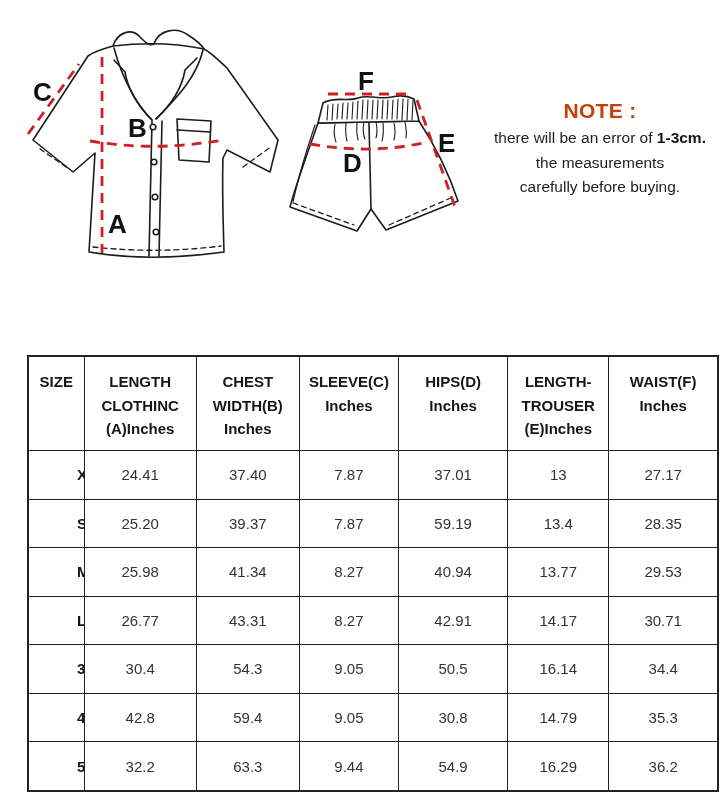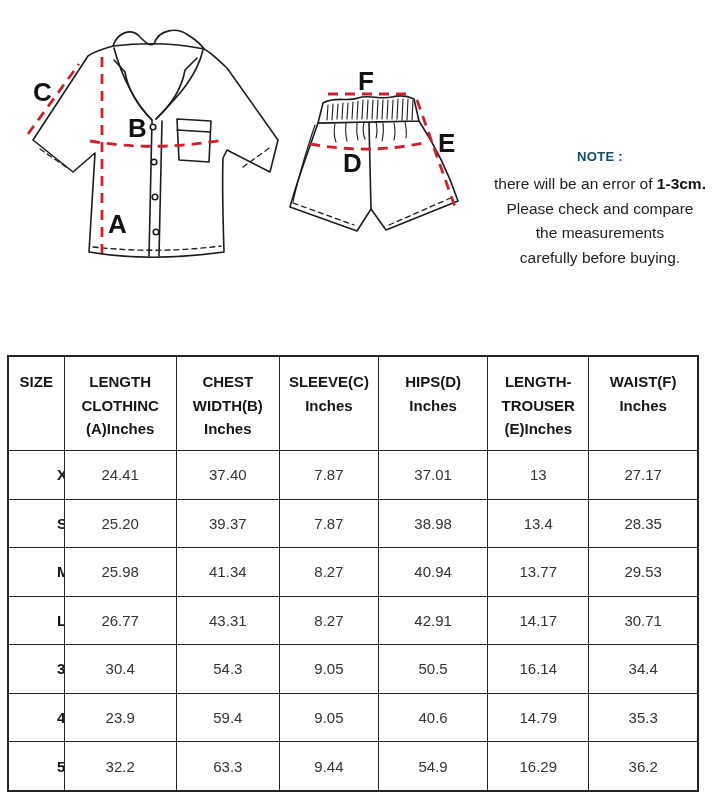--- a/index.html
+++ b/index.html
@@ -12,27 +12,26 @@
   .diagram-wrap svg{display:block;}
   .measure-letter{
     font-family:"Liberation Sans",sans-serif;font-weight:700;font-size:26px;fill:#121212;
   }
   
   .note-block{
     position:absolute;left:477px;top:100px;width:246px;text-align:center;
     color:#1d1d1d;font-size:15.5px;line-height:24.6px;
   }
   .note-title{
-    font-weight:700;font-size:13px;line-height:22px;color:#0c4a6e;margin-bottom:4px;
+    font-weight:700;font-size:21px;line-height:22px;color:#c2410c;margin-bottom:4px;
     letter-spacing:.3px;
-    margin-top:46px;
   }
   .note-line b{font-weight:700;color:#151515;}
   
-  .table-wrap{position:absolute;left:7px;top:355px;width:657px;height:437px;}
+  .table-wrap{position:absolute;left:27px;top:355px;width:657px;height:437px;}
   table.size-table{
     border-collapse:collapse;table-layout:fixed;width:692px;height:437px;
     border:2px solid #232323;background:#fff;
   }
   table.size-table th,table.size-table td{
     border:1.5px solid #232323;text-align:center;padding:0;overflow:hidden;
   }
   table.size-table thead th{
     vertical-align:top;padding-top:13px;font-size:15px;line-height:23.5px;
     font-weight:700;color:#161616;height:80px;
@@ -120,21 +119,20 @@
     <text class="measure-letter" x="108" y="233">A</text>
     <text class="measure-letter" x="358" y="90">F</text>
     <text class="measure-letter" x="343" y="172">D</text>
     <text class="measure-letter" x="438" y="152">E</text>
   </svg>
 </div>
 
 <div class="note-block">
   <div class="note-title">NOTE :</div>
   <div class="note-line"><span>there will be an error of </span><b>1-3cm.</b></div>
-  <div class="note-line">Please check and compare</div>
   <div class="note-line">the measurements</div>
   <div class="note-line">carefully before buying.</div>
 </div>
 
 <div class="table-wrap">
   <table class="size-table">
     <colgroup>
       <col style="width:56px">
         <col style="width:112px">
         <col style="width:103px">
@@ -185,21 +183,21 @@
           <td>7.87</td>
           <td>37.01</td>
           <td>13</td>
           <td>27.17</td>
         </tr>
         <tr>
           <td class="size-cell">S</td>
           <td>25.20</td>
           <td>39.37</td>
           <td>7.87</td>
-          <td>38.98</td>
+          <td>59.19</td>
           <td>13.4</td>
           <td>28.35</td>
         </tr>
         <tr>
           <td class="size-cell">M</td>
           <td>25.98</td>
           <td>41.34</td>
           <td>8.27</td>
           <td>40.94</td>
           <td>13.77</td>
@@ -218,24 +216,24 @@
           <td class="size-cell">3XL</td>
           <td>30.4</td>
           <td>54.3</td>
           <td>9.05</td>
           <td>50.5</td>
           <td>16.14</td>
           <td>34.4</td>
         </tr>
         <tr>
           <td class="size-cell">4XL</td>
-          <td>23.9</td>
+          <td>42.8</td>
           <td>59.4</td>
           <td>9.05</td>
-          <td>40.6</td>
+          <td>30.8</td>
           <td>14.79</td>
           <td>35.3</td>
         </tr>
         <tr>
           <td class="size-cell">5XL</td>
           <td>32.2</td>
           <td>63.3</td>
           <td>9.44</td>
           <td>54.9</td>
           <td>16.29</td>

